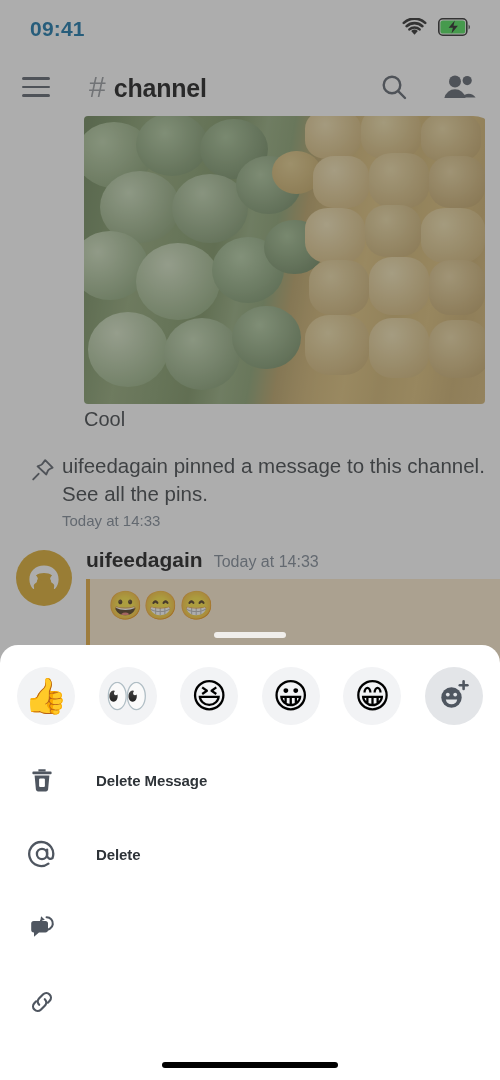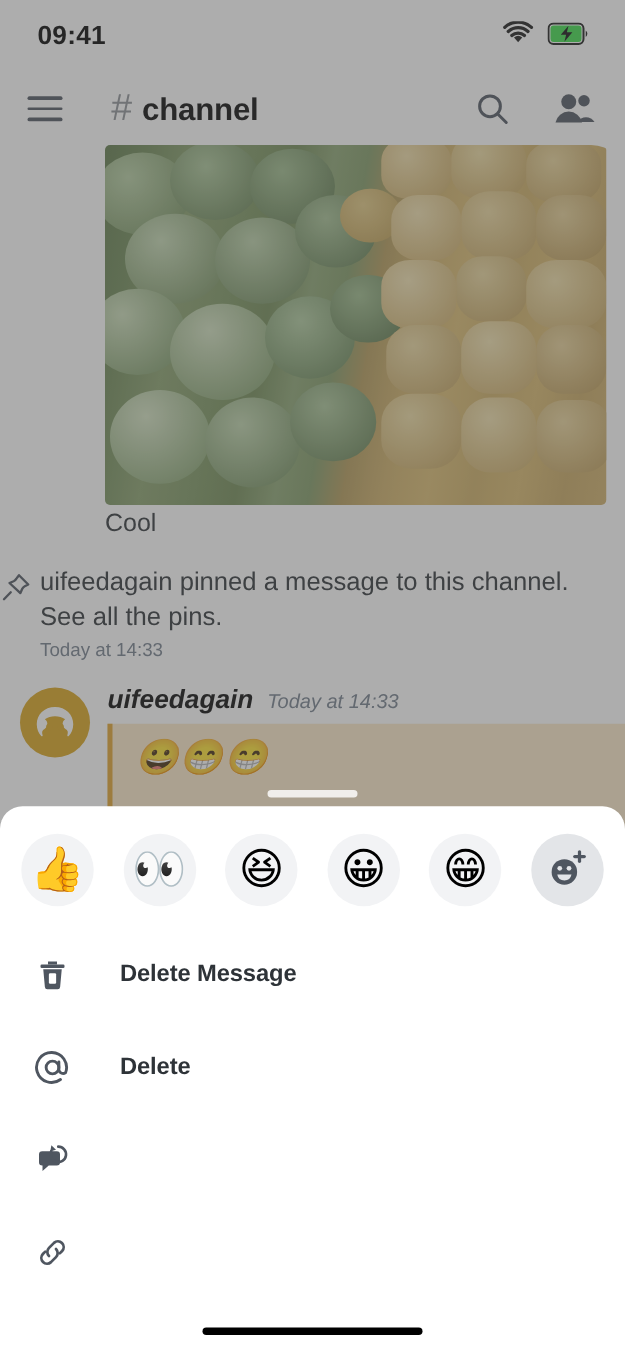--- a/index.html
+++ b/index.html
@@ -33,21 +33,21 @@
     top: 0; left: 0; right: 0;
     height: 58px;
     display: flex;
     align-items: center;
     justify-content: space-between;
     padding: 0 28px 0 30px;
   }
   #status-time {
     font-size: 21px;
     font-weight: bold;
-    color: #000000;
+    color: #0369a1;
     letter-spacing: 0.2px;
   }
   #status-icons {
     display: flex;
     align-items: center;
     gap: 11px;
   }
 
   
   #channel-header {
@@ -130,21 +130,21 @@
     font-size: 20px;
     color: #2e3338;
   }
 
   
   #pin-message {
     position: absolute;
     left: 0; top: 336px;
     right: 10px;
     display: flex;
-    padding-left: 0;
+    padding-left: 30px;
   }
   #pin-icon-wrap { width: 32px; flex: 0 0 32px; padding-top: 5px; }
   #pin-text-wrap { flex: 1; }
   #pin-text {
     font-size: 20.5px;
     color: #2e3338;
     line-height: 1.35;
   }
   #pin-time {
     font-size: 15px;
@@ -161,21 +161,21 @@
     padding-left: 16px;
   }
   #msg-avatar {
     width: 56px; height: 56px;
     border-radius: 50%;
     background: #d9a41e;
     flex: 0 0 56px;
     display: flex; align-items: center; justify-content: center;
     margin-top: 2px;
   }
-  #msg-body { flex: 1; margin-left: 14px; position: relative; font-style: italic; }
+  #msg-body { flex: 1; margin-left: 14px; position: relative; }
   #msg-head {
     display: flex; align-items: baseline; gap: 11px;
   }
   #msg-author {
     font-size: 21px; font-weight: bold; color: #060607;
   }
   #msg-time { font-size: 16px; color: #747f8d; }
   #msg-quote-block {
     margin-top: 7px;
     margin-left: 0px;
@@ -251,21 +251,21 @@
     padding-left: 22px;
     cursor: pointer;
   }
   .menu-icon {
     width: 40px; flex: 0 0 40px;
     display: flex; align-items: center; justify-content: center;
     color: #4f5660;
   }
   .menu-label {
     margin-left: 34px;
-    font-size: 19px;
+    font-size: 15px;
     font-weight: bold;
     color: #2e3338;
     letter-spacing: -0.1px;
   }
 
   
   #home-indicator {
     position: absolute;
     bottom: 12px;
     left: 50%;

